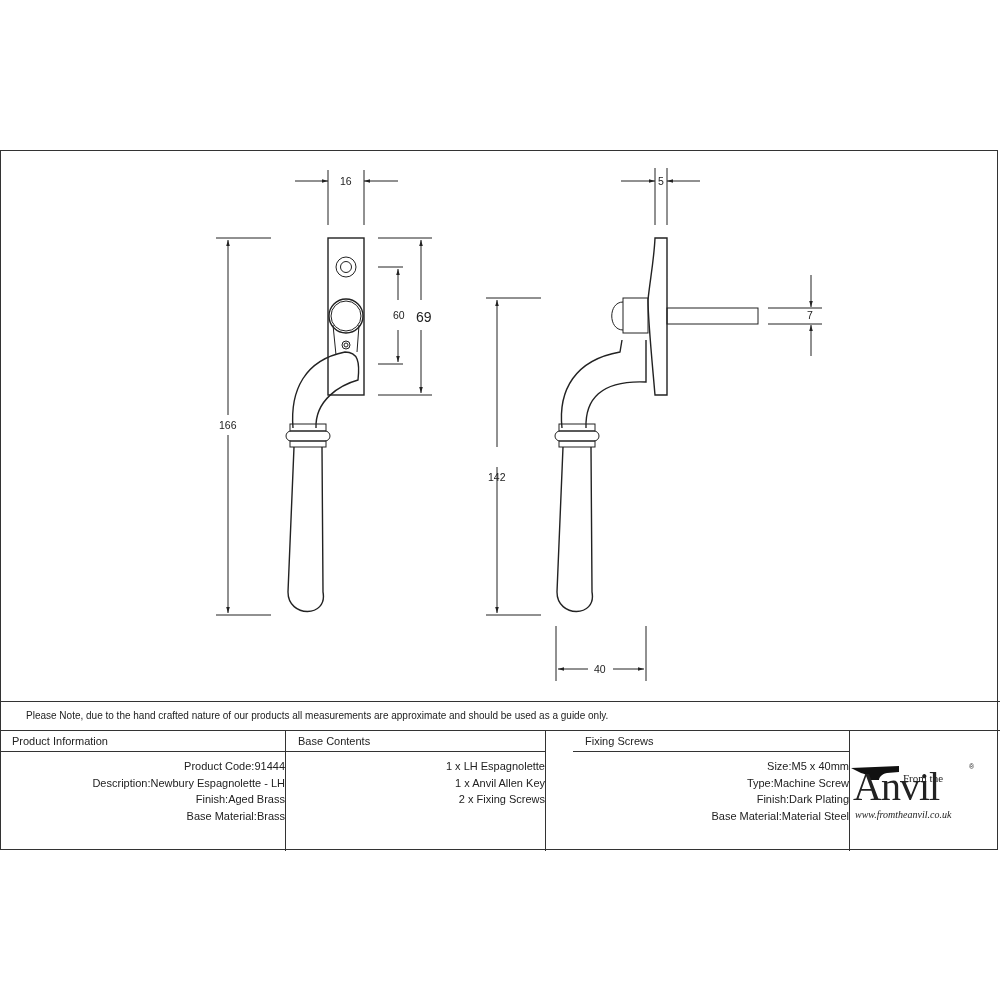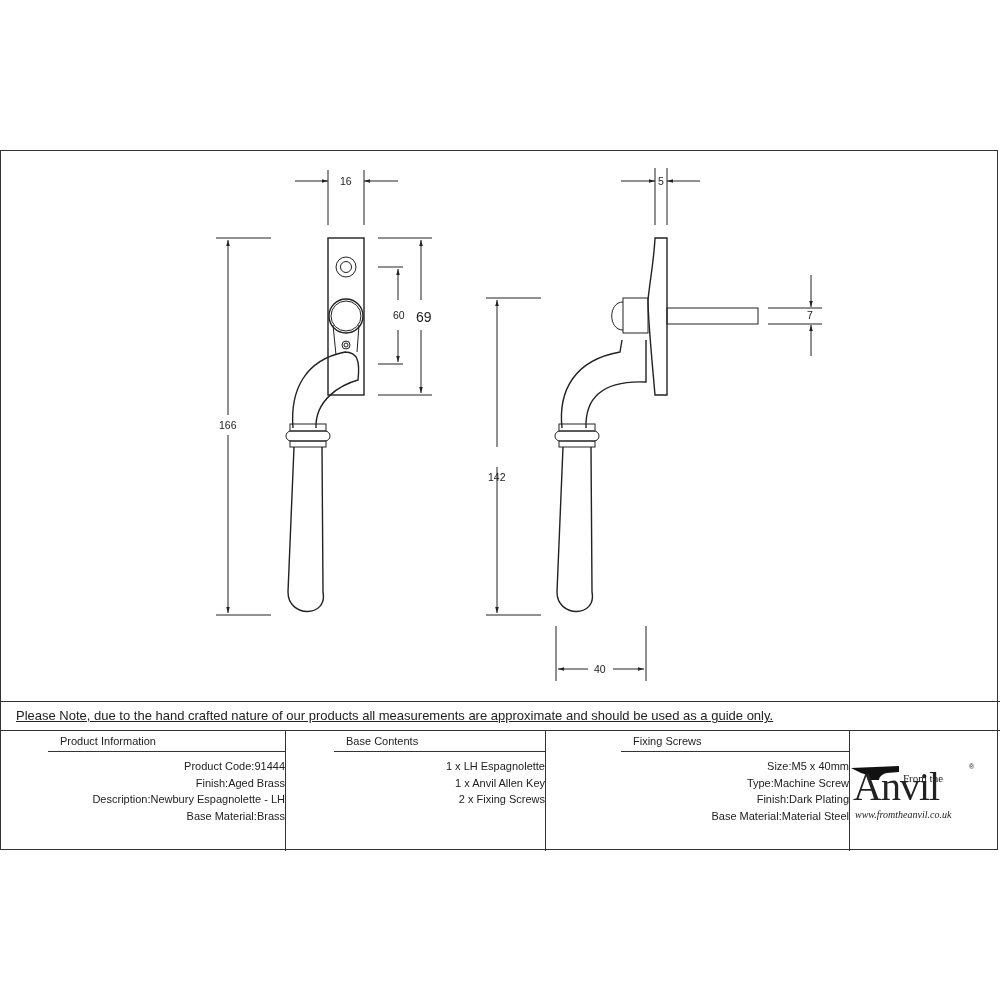--- a/index.html
+++ b/index.html
@@ -1,20 +1,20 @@
 <!DOCTYPE html>
 <html><head>
 <meta charset="utf-8">
 <style>
   html, body { margin:0; padding:0; background:#fff; }
   body { width:1000px; height:1000px; position:relative; font-family:"Liberation Sans", sans-serif; color:#222; overflow:hidden; }
   .sheet { position:absolute; left:0; top:150px; width:998px; height:700px; border:1.5px solid #333; box-sizing:border-box; }
   .drawing { position:absolute; left:0; top:0; width:1000px; height:1000px; }
-  .note { position:absolute; left:0; top:701px; width:1000px; height:30px; border-top:1.5px solid #333; border-bottom:1.5px solid #333; box-sizing:border-box; font-size:13px; line-height:28px; padding-left:16px;text-decoration:underline; }
-  .col { position:absolute; top:731px; height:120px; box-sizing:border-box; border-right:1.5px solid #333;padding-left:48px; }
+  .note { position:absolute; left:0; top:701px; width:1000px; height:30px; border-top:1.5px solid #333; border-bottom:1.5px solid #333; box-sizing:border-box; font-size:10px; line-height:28px; padding-left:26px; }
+  .col { position:absolute; top:731px; height:120px; box-sizing:border-box; border-right:1.5px solid #333; }
   .col-head { height:21px; border-bottom:1.5px solid #333; font-size:11px; line-height:20px; padding-left:12px; box-sizing:border-box; }
   .rows { padding-top:6px; padding-left:12px; font-size:11px;text-align:right; }
   .row { height:16.5px; line-height:16.5px; white-space:nowrap; }
   .row .k { display:inline-block; width:87px; }
   .logo { position:absolute; left:823px; top:731px; width:175px; height:120px; }
   .logo-from { position:absolute; left:80px; top:33px; font-family:"Liberation Serif", serif; font-size:11px;margin-top:8px; }
   .logo-anvil { position:absolute; left:30px; top:32px; font-family:"Liberation Serif", serif; font-size:40px; font-weight:normal; letter-spacing:-1px; }
   .logo-url { position:absolute; left:32px; top:78px; font-family:"Liberation Serif", serif; font-style:italic; font-size:10px; }
 </style>
 </head>
@@ -118,22 +118,22 @@
 <div style="position:absolute;left:807px;top:309px;font-size:10.5px;">7</div>
 <div style="position:absolute;left:488px;top:451px;font-size:10.5px;margin-top:20px;">142</div>
 <div style="position:absolute;left:594px;top:663px;font-size:10.5px;">40</div>
 
 <div class="note">Please Note, due to the hand crafted nature of our products all measurements are approximate and should be used as a guide only.</div>
 
 <div class="col" style="left:0;width:286px;">
   <div class="col-head">Product Information</div>
   <div class="rows">
     <div class="row"><span class="k">Product Code:</span><span>91444</span></div>
+    <div class="row"><span class="k">Description:</span><span>Newbury Espagnolette - LH</span></div>
     <div class="row"><span class="k">Finish:</span><span>Aged Brass</span></div>
-    <div class="row"><span class="k">Description:</span><span>Newbury Espagnolette - LH</span></div>
     <div class="row"><span class="k">Base Material:</span><span>Brass</span></div>
   </div>
 </div>
 
 <div class="col" style="left:286px;width:260px;">
   <div class="col-head">Base Contents</div>
   <div class="rows">
     <div class="row">1 x LH Espagnolette</div>
     <div class="row">1 x Anvil Allen Key</div>
     <div class="row">2 x Fixing Screws</div>

